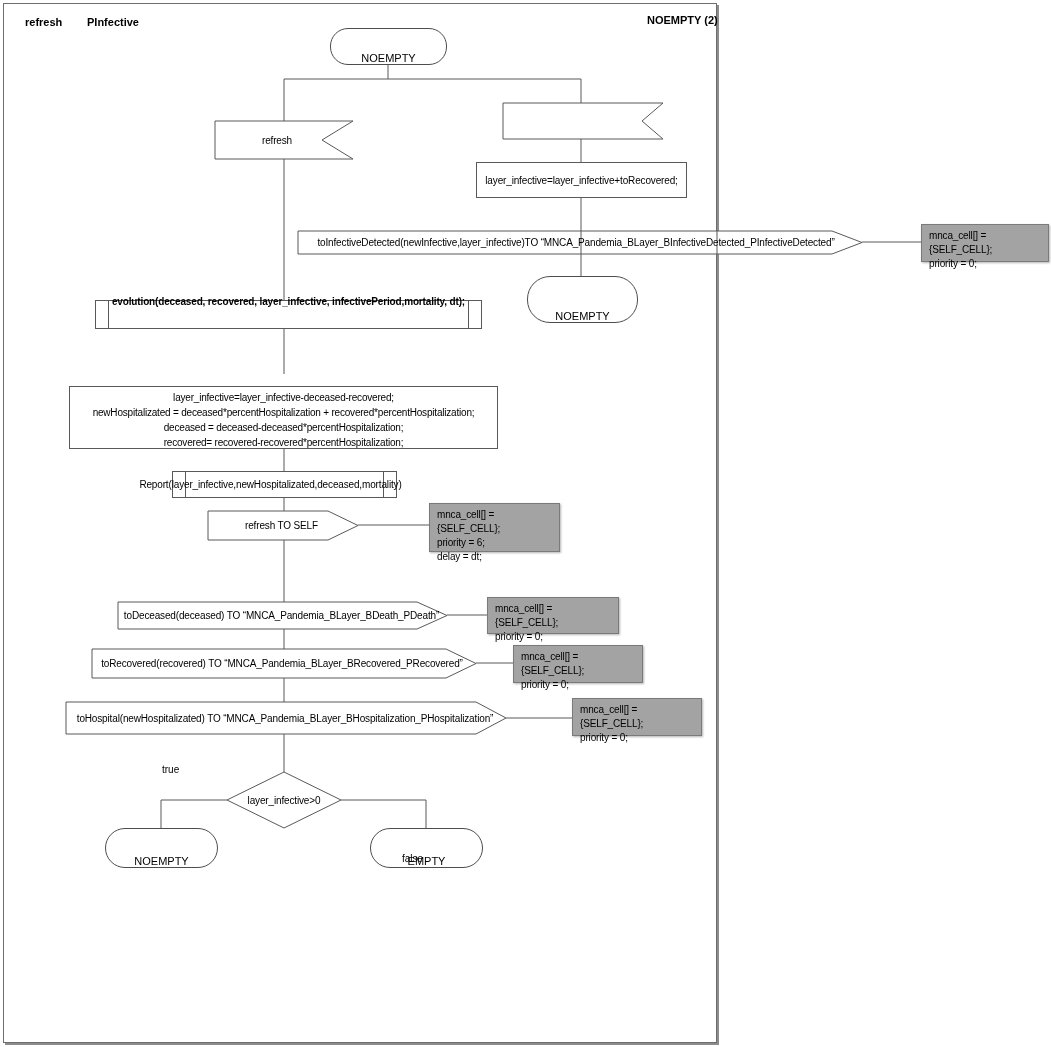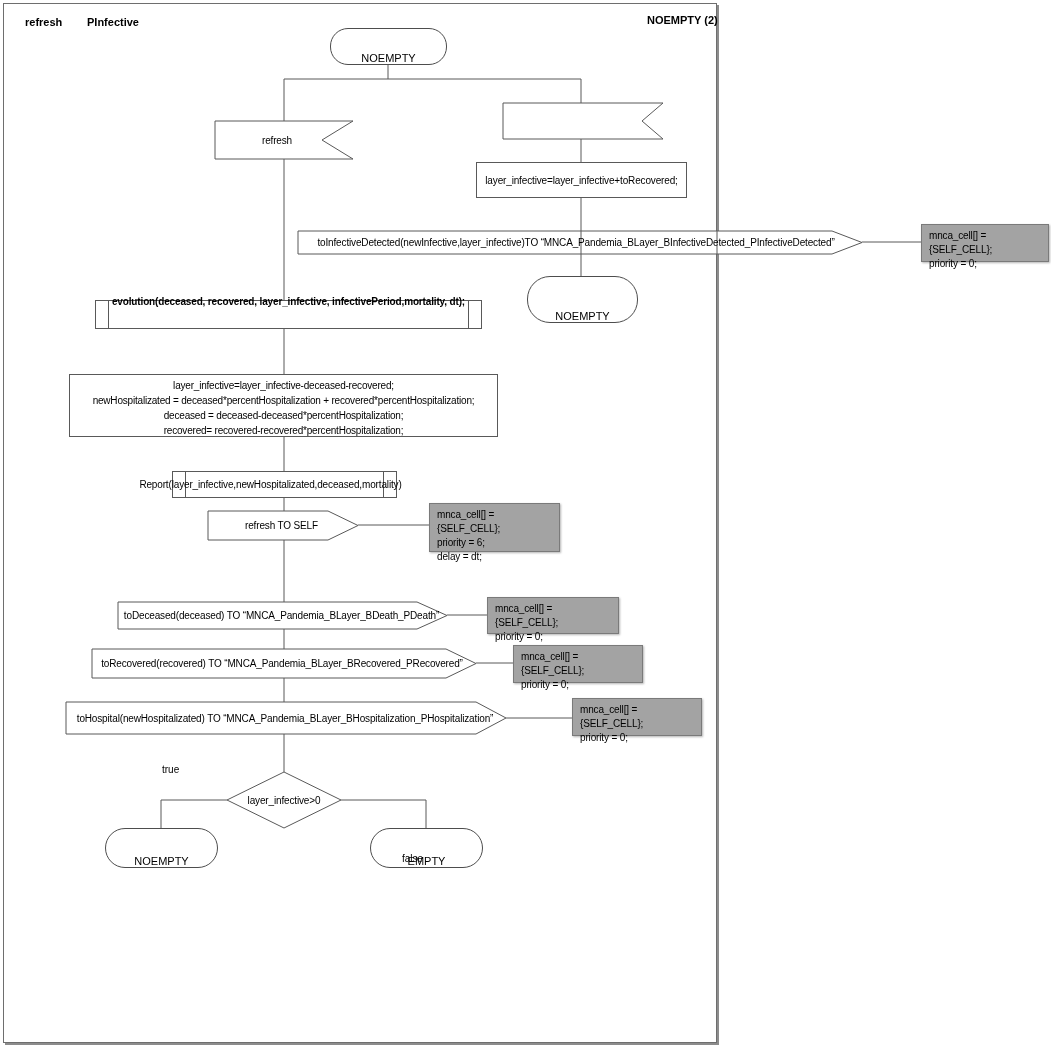--- a/index.html
+++ b/index.html
@@ -15,21 +15,21 @@
   .box{position:absolute;background:#fff;border:1px solid #595959;box-sizing:border-box;
        display:flex;align-items:center;justify-content:center;font-size:10px;letter-spacing:-0.15px;}
   .proc{position:absolute;background:#fff;border:1px solid #595959;box-sizing:border-box;}
   .proc::before,.proc::after{content:"";position:absolute;top:0;bottom:0;width:0;border-left:1px solid #595959;}
   .proc::before{left:12px;} .proc::after{right:12px;}
   .state{position:absolute;background:#fff;border:1px solid #4d4d4d;border-radius:20px;
          box-sizing:border-box;display:flex;align-items:flex-end;justify-content:center;font-size:11px;}
   .ann{position:absolute;background:#a3a3a3;border:1px solid #7a7a7a;box-shadow:1px 1px 2px #b5b5b5;
        box-sizing:border-box;padding:4px 0 0 7px;font-size:10px;line-height:14px;letter-spacing:-0.15px;}
   .multi{position:absolute;background:#fff;border:1px solid #595959;box-sizing:border-box;
-         font-size:10px;line-height:15px;letter-spacing:-0.2px;text-align:center;padding-top:3px;}
+         font-size:10px;line-height:15px;letter-spacing:-0.2px;text-align:center;padding-top:3px;margin-top:12px;}
   .lbl{position:absolute;font-size:10px;}
 </style>
 </head>
 <body>
 
 <div class="canvas">
 
   <div class="frame"></div>
 
   <div class="hdr kw" style="left:25px;top:16px;">refresh</div>

